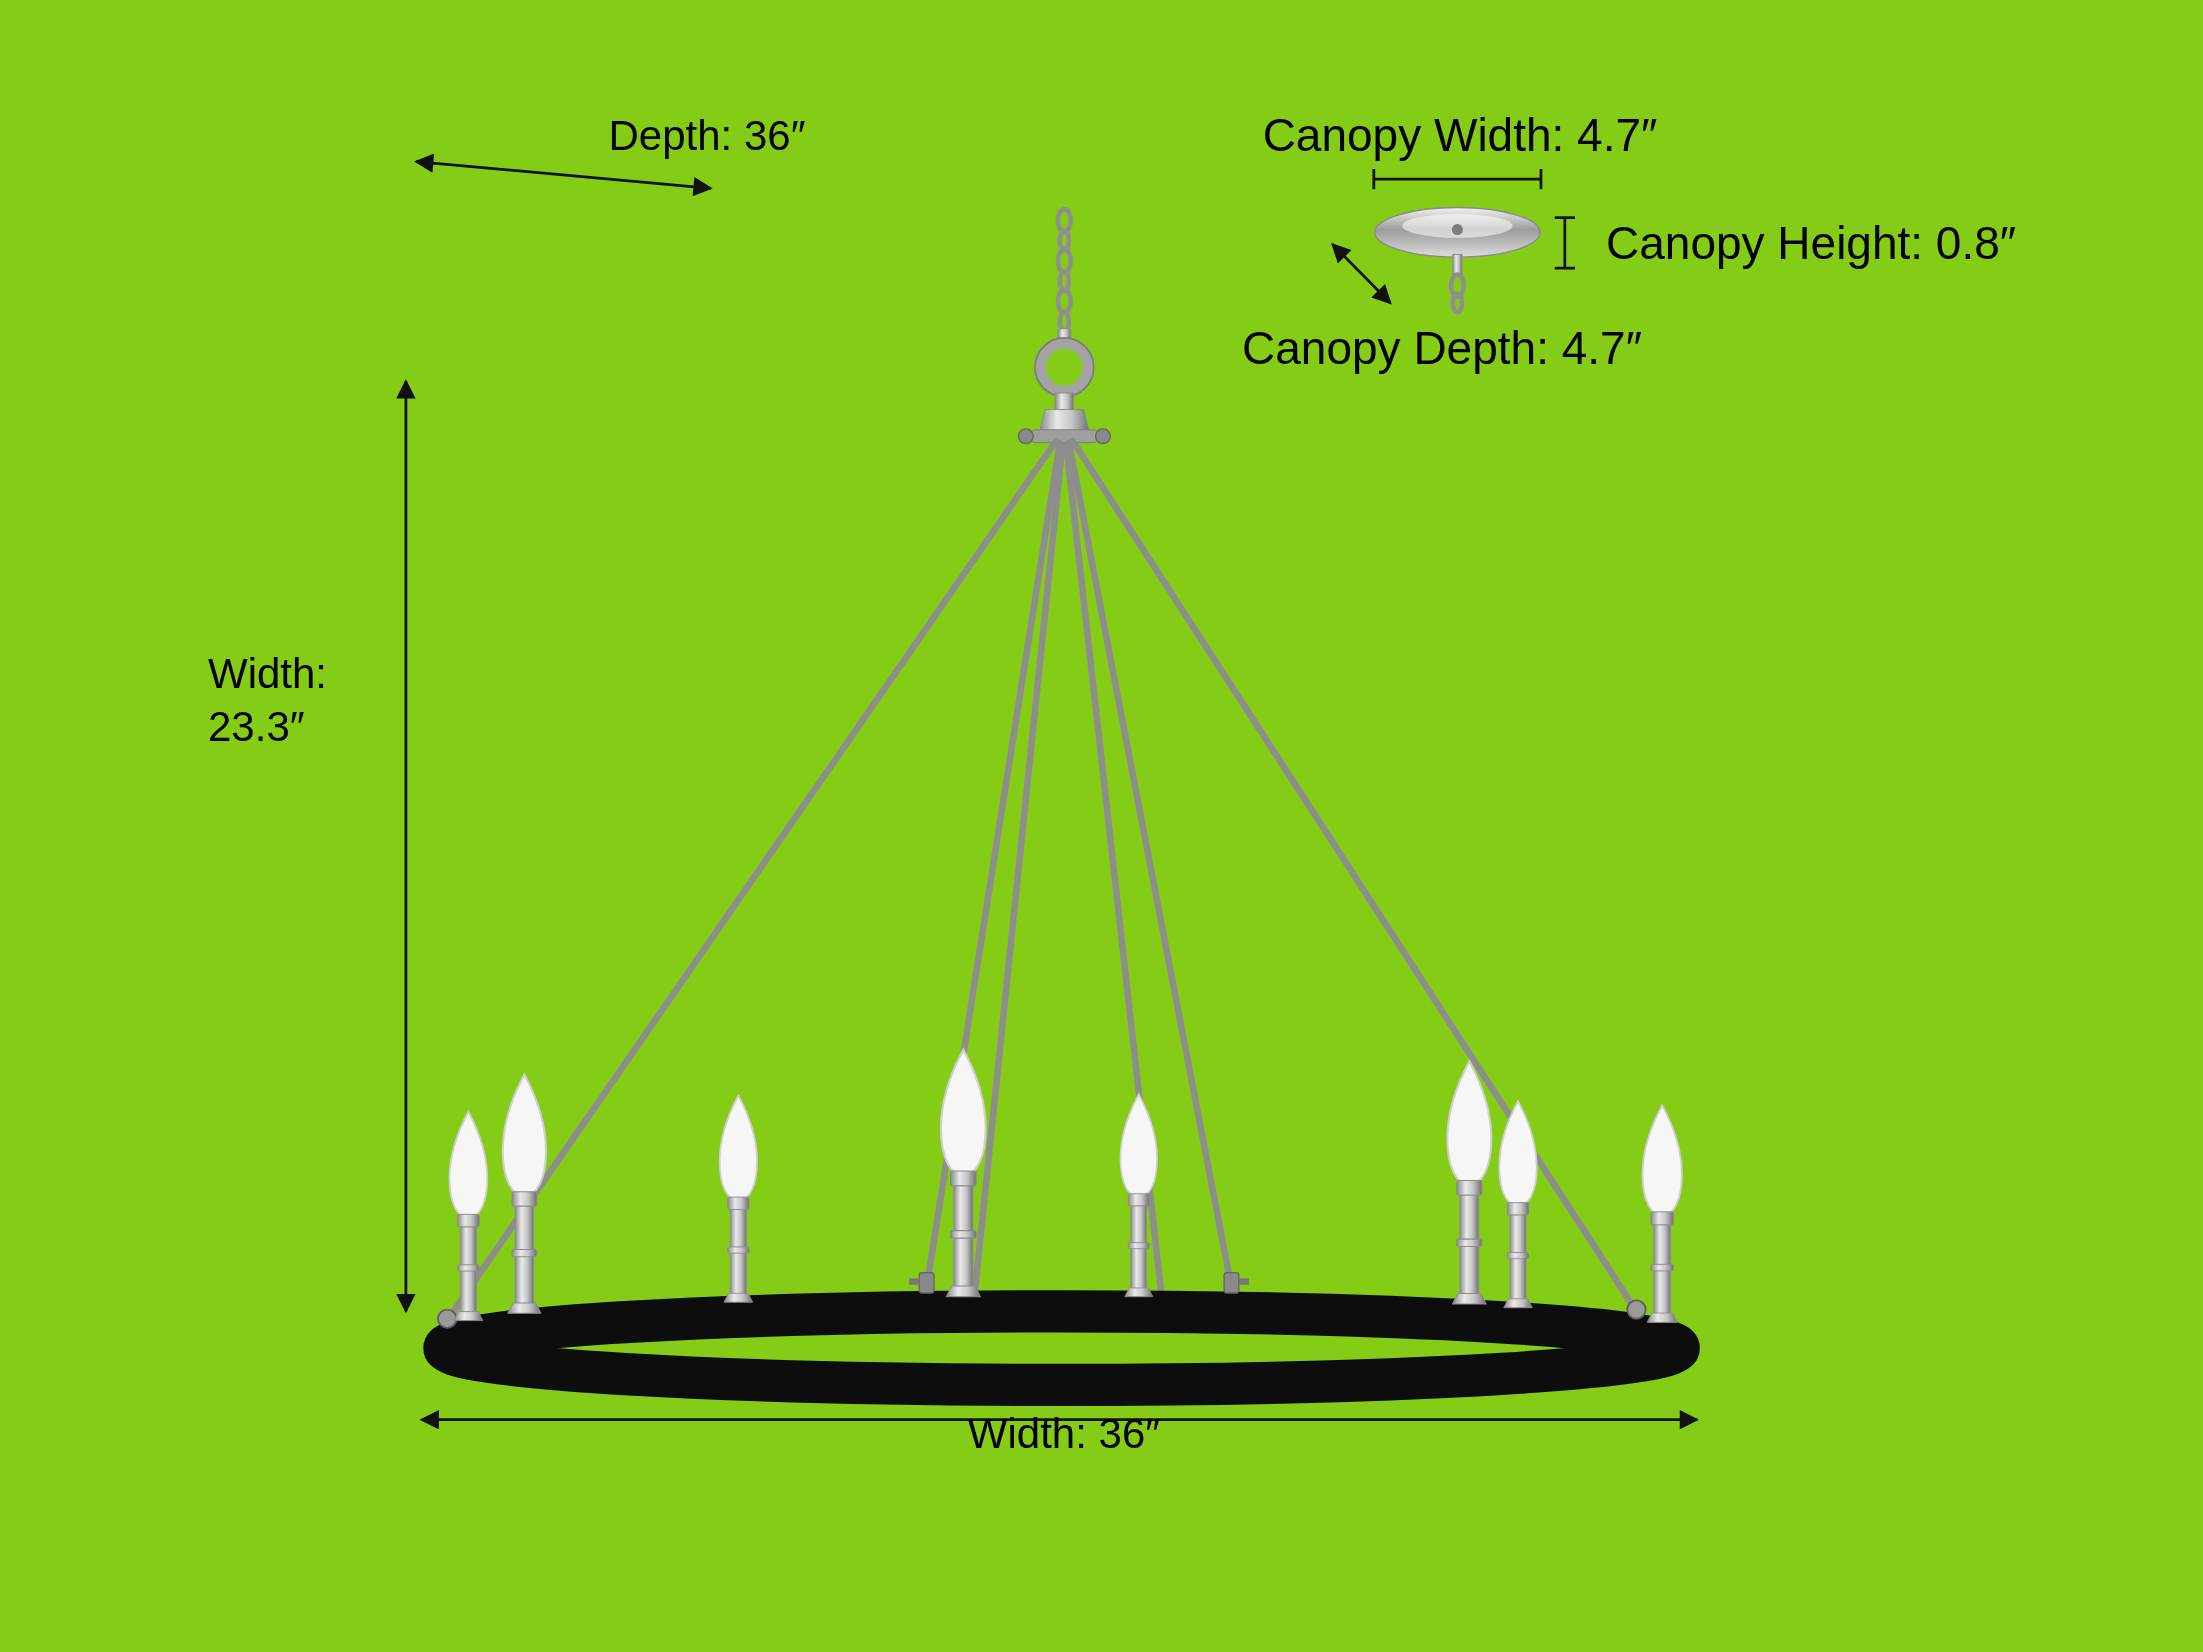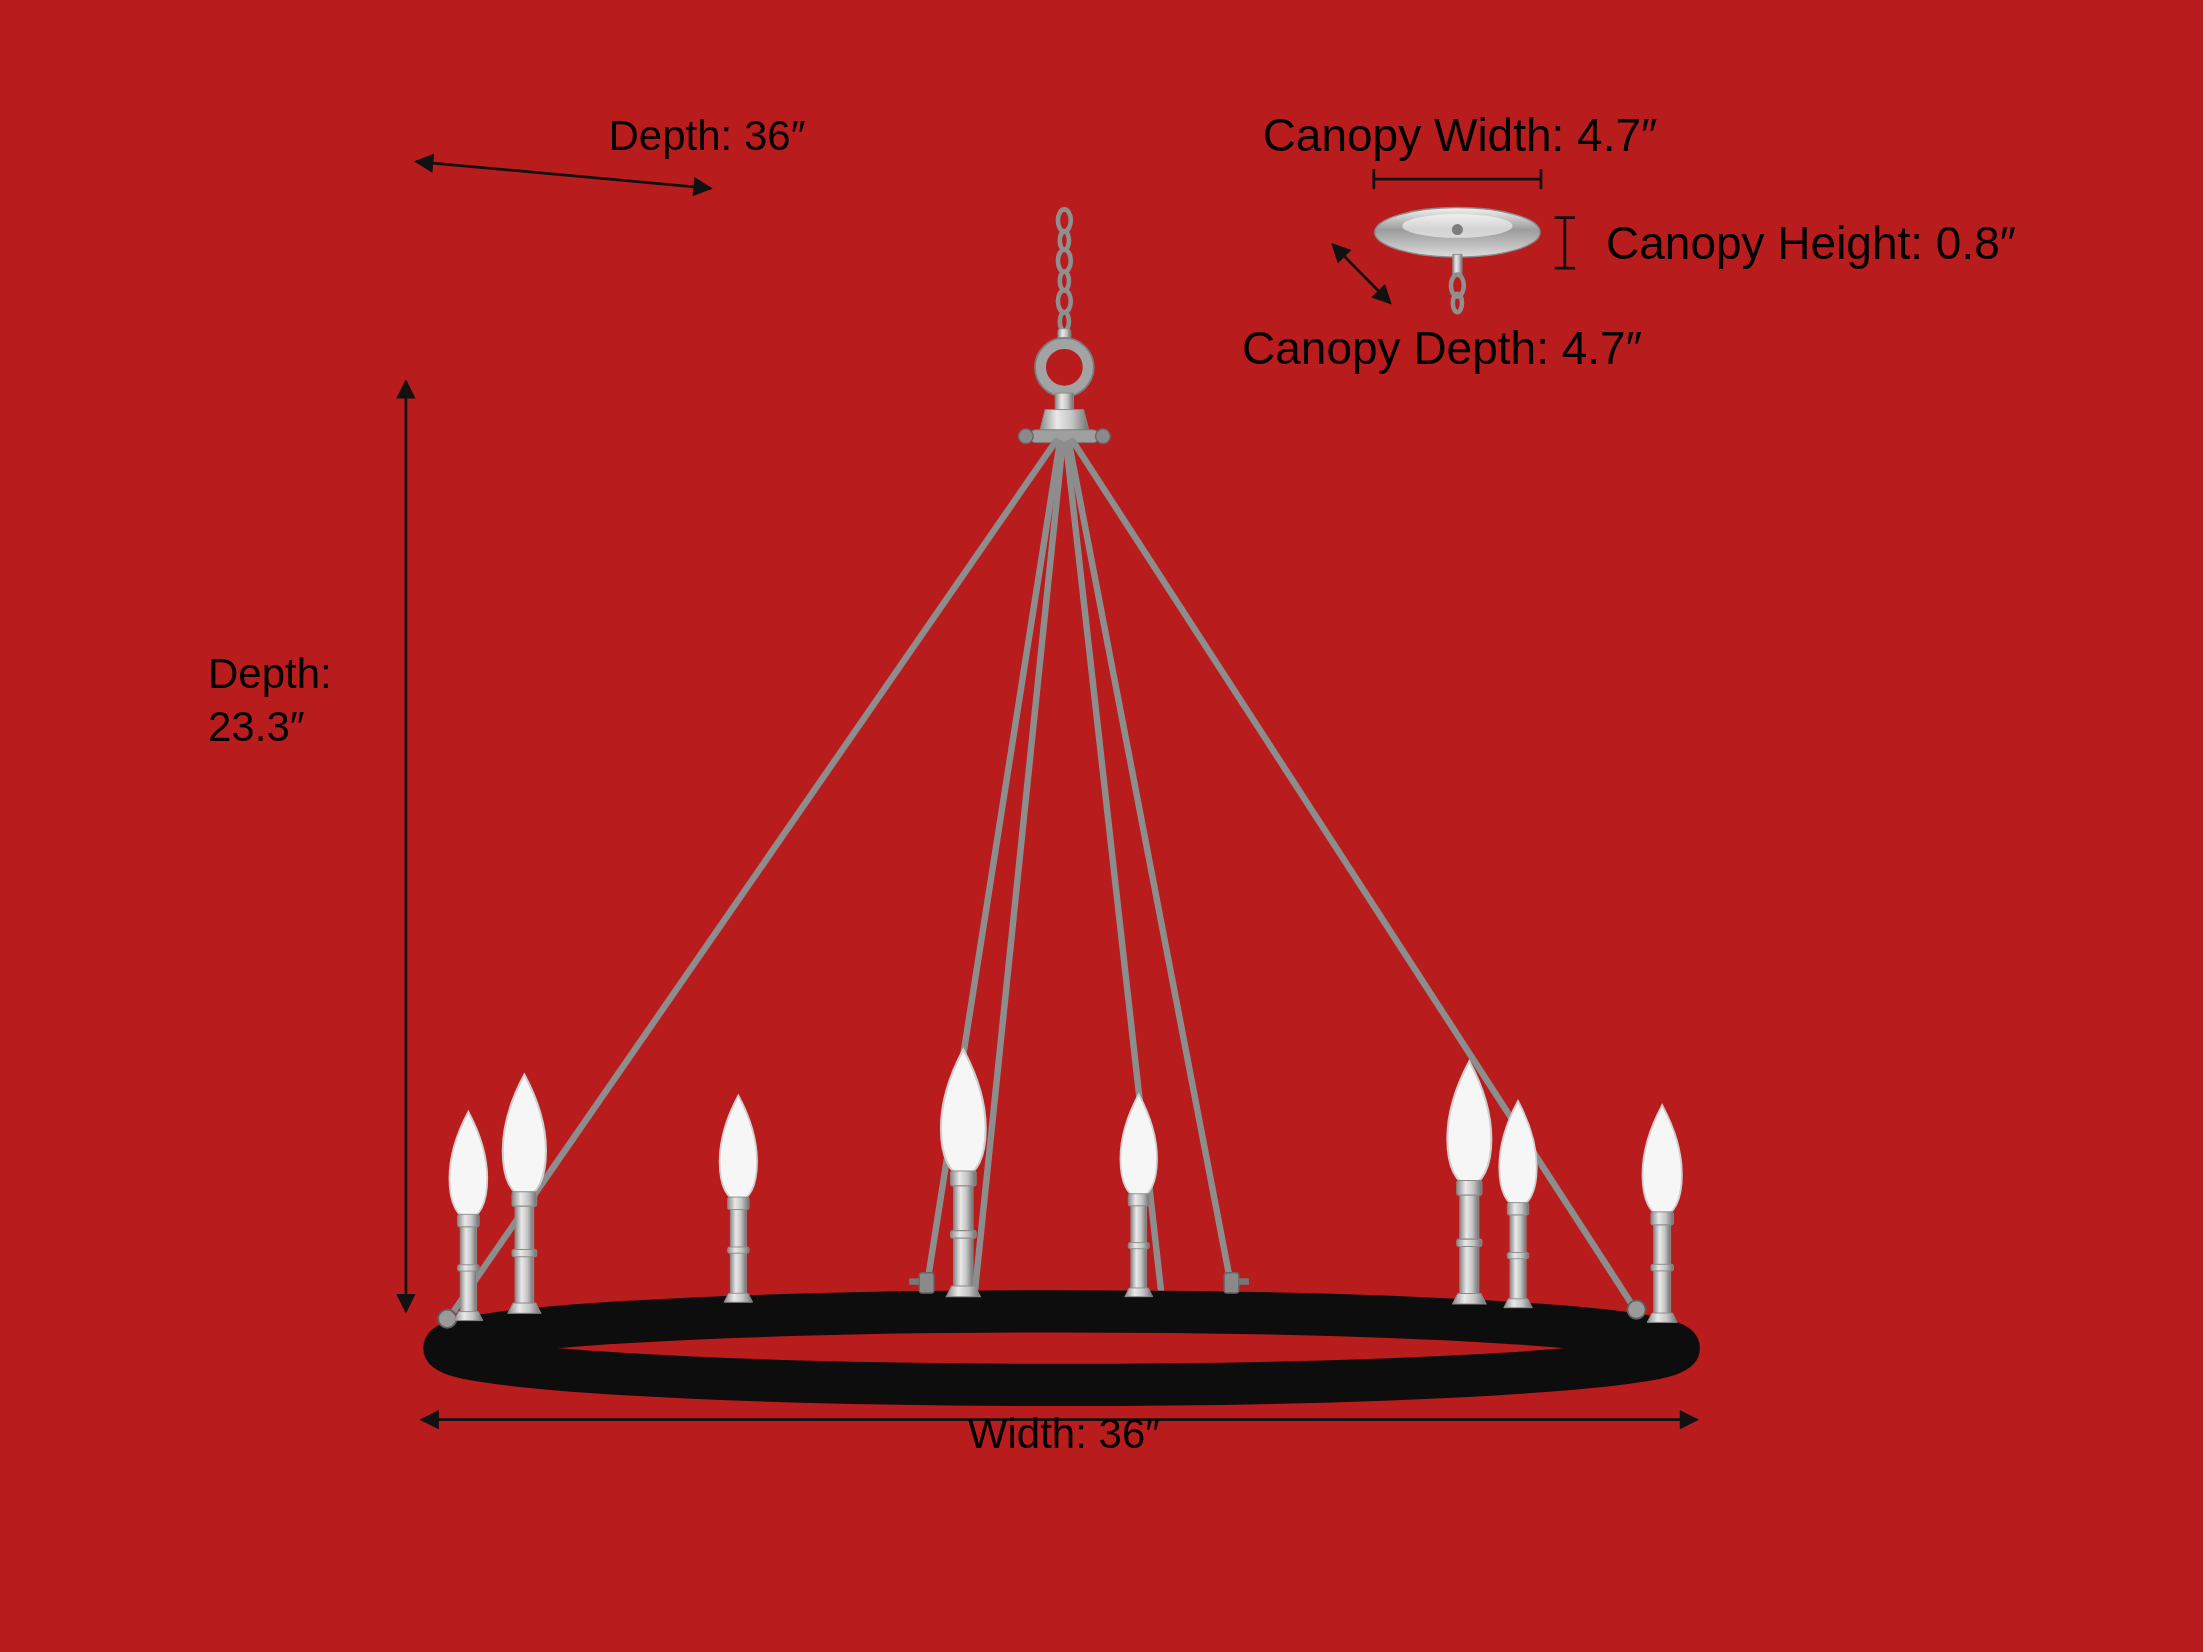--- a/index.html
+++ b/index.html
@@ -5,21 +5,21 @@
   html, body {
     margin: 0;
     padding: 0;
     background: #ffffff;
     font-family: "Liberation Sans", sans-serif;
   }
   .stage {
     position: relative;
     width: 2204px;
     height: 1653px;
-    background: #b91c1c;
+    background: #84cc16;
     overflow: hidden;
   }
   .stage svg {
     position: absolute;
     left: 0;
     top: 0;
   }
   .dim-label {
     position: absolute;
     color: #000000;
@@ -151,21 +151,21 @@
         <use href="#candleSym" transform="translate(1600,1420) scale(1.14)"></use>
         <use href="#candleSym" transform="translate(1653,1424) scale(0.97)"></use>
         <use href="#candleSym" transform="translate(1810,1440) scale(1.02)"></use>
       </g>
     </g>
   </svg>
 
   <div class="dim-label big centered" style="left:707px; top:136px;">Depth: 36″</div>
 
   <div class="dim-label big" style="left:208px; top:648px;">
-    <div>Depth:</div>
+    <div>Width:</div>
     <div>23.3″</div>
   </div>
 
   <div class="dim-label big centered" style="left:1064px; top:1434px;">Width: 36″</div>
 
   <div class="dim-label small centered" style="left:1460px; top:136px;">Canopy Width: 4.7″</div>
 
   <div class="dim-label small v-centered" style="left:1590px; top:244px;">Canopy Height: 0.8″</div>
 
   <div class="dim-label small centered" style="left:1442px; top:349px;">Canopy Depth: 4.7″</div>

